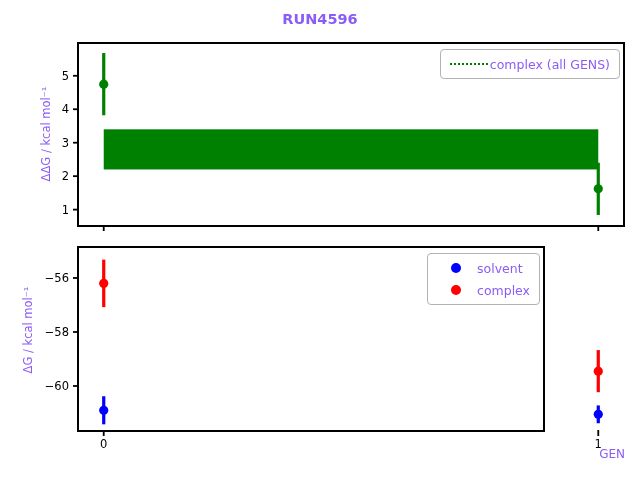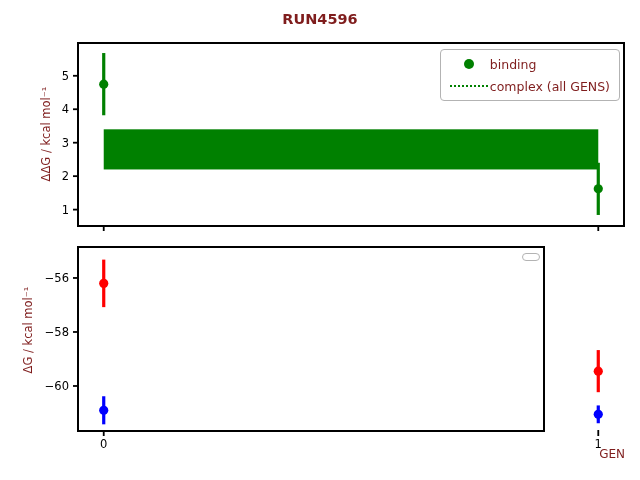--- a/index.html
+++ b/index.html
@@ -1,18 +1,18 @@
 <!DOCTYPE html>
 <html><head>
 <meta charset="utf-8">
 <style>
   html,body { margin:0; padding:0; background:#ffffff; }
   .figure {
     position:relative; width:640px; height:480px; background:#ffffff;
-    font-family:"DejaVu Sans","Liberation Sans",sans-serif; color:#7f1d1d;
+    font-family:"DejaVu Sans","Liberation Sans",sans-serif; color:#8b5cf6;
     overflow:hidden;
   }
   .fig-title {
     position:absolute; top:11px; left:0; width:100%;
     text-align:center; font-size:14.5px; font-weight:bold;
   }
   .axes {
     position:absolute; border:2px solid #000; box-sizing:border-box;
   }
   #ax0 { left:77px; top:42px;  width:548px; height:185px; }
@@ -65,26 +65,20 @@
         <line x1="-6" y1="132.15341959334566" x2="0" y2="132.15341959334566" stroke="#000" stroke-width="1.8"></line>
         <text x="-10" y="132.15341959334566" text-anchor="end" dominant-baseline="central" class="ticklabel">2</text>
         <line x1="-6" y1="165.60998151571164" x2="0" y2="165.60998151571164" stroke="#000" stroke-width="1.8"></line>
         <text x="-10" y="165.60998151571164" text-anchor="end" dominant-baseline="central" class="ticklabel">1</text>
         <line x1="24.727272727272727" y1="181" x2="24.727272727272727" y2="187" stroke="#000" stroke-width="1.8"></line>
         <line x1="519.2727272727273" y1="181" x2="519.2727272727273" y2="187" stroke="#000" stroke-width="1.8"></line>
       </svg>
       <div class="legend">
         <div class="lrow">
           <span class="lmark">
-            <span class="ldot" style="background: rgb(0, 128, 0);"></span>
-          </span>
-          <span class="llabel">binding</span>
-        </div>
-        <div class="lrow">
-          <span class="lmark">
             <span class="lline" style="border-top-color: rgb(0, 128, 0);"></span>
           </span>
           <span class="llabel">complex (all GENS)</span>
         </div>
       </div>
     </div>
   <div class="axes" id="ax1">
       <svg width="544" height="182">
         <line x1="24.727272727272727" y1="176.3293768545994" x2="24.727272727272727" y2="148.24629080118675" stroke="#0000ff" stroke-width="3.2"></line>
         <circle cx="24.727272727272727" cy="162.28783382789308" r="4.6" fill="#0000ff"></circle>
@@ -99,15 +93,27 @@
         <line x1="-6" y1="83.97922848664685" x2="0" y2="83.97922848664685" stroke="#000" stroke-width="1.8"></line>
         <text x="-10" y="83.97922848664685" text-anchor="end" dominant-baseline="central" class="ticklabel">−58</text>
         <line x1="-6" y1="137.98516320474772" x2="0" y2="137.98516320474772" stroke="#000" stroke-width="1.8"></line>
         <text x="-10" y="137.98516320474772" text-anchor="end" dominant-baseline="central" class="ticklabel">−60</text>
         <line x1="24.727272727272727" y1="182" x2="24.727272727272727" y2="188" stroke="#000" stroke-width="1.8"></line>
         <text x="24.727272727272727" y="200" text-anchor="middle" class="ticklabel">0</text>
         <line x1="519.2727272727273" y1="182" x2="519.2727272727273" y2="188" stroke="#000" stroke-width="1.8"></line>
         <text x="519.2727272727273" y="200" text-anchor="middle" class="ticklabel">1</text>
       </svg>
       <div class="legend">
+        <div class="lrow">
+          <span class="lmark">
+            <span class="ldot" style="background: rgb(0, 0, 255);"></span>
+          </span>
+          <span class="llabel">solvent</span>
+        </div>
+        <div class="lrow">
+          <span class="lmark">
+            <span class="ldot" style="background: rgb(255, 0, 0);"></span>
+          </span>
+          <span class="llabel">complex</span>
+        </div>
       </div>
     </div>
 </div>
 
 </body></html>

